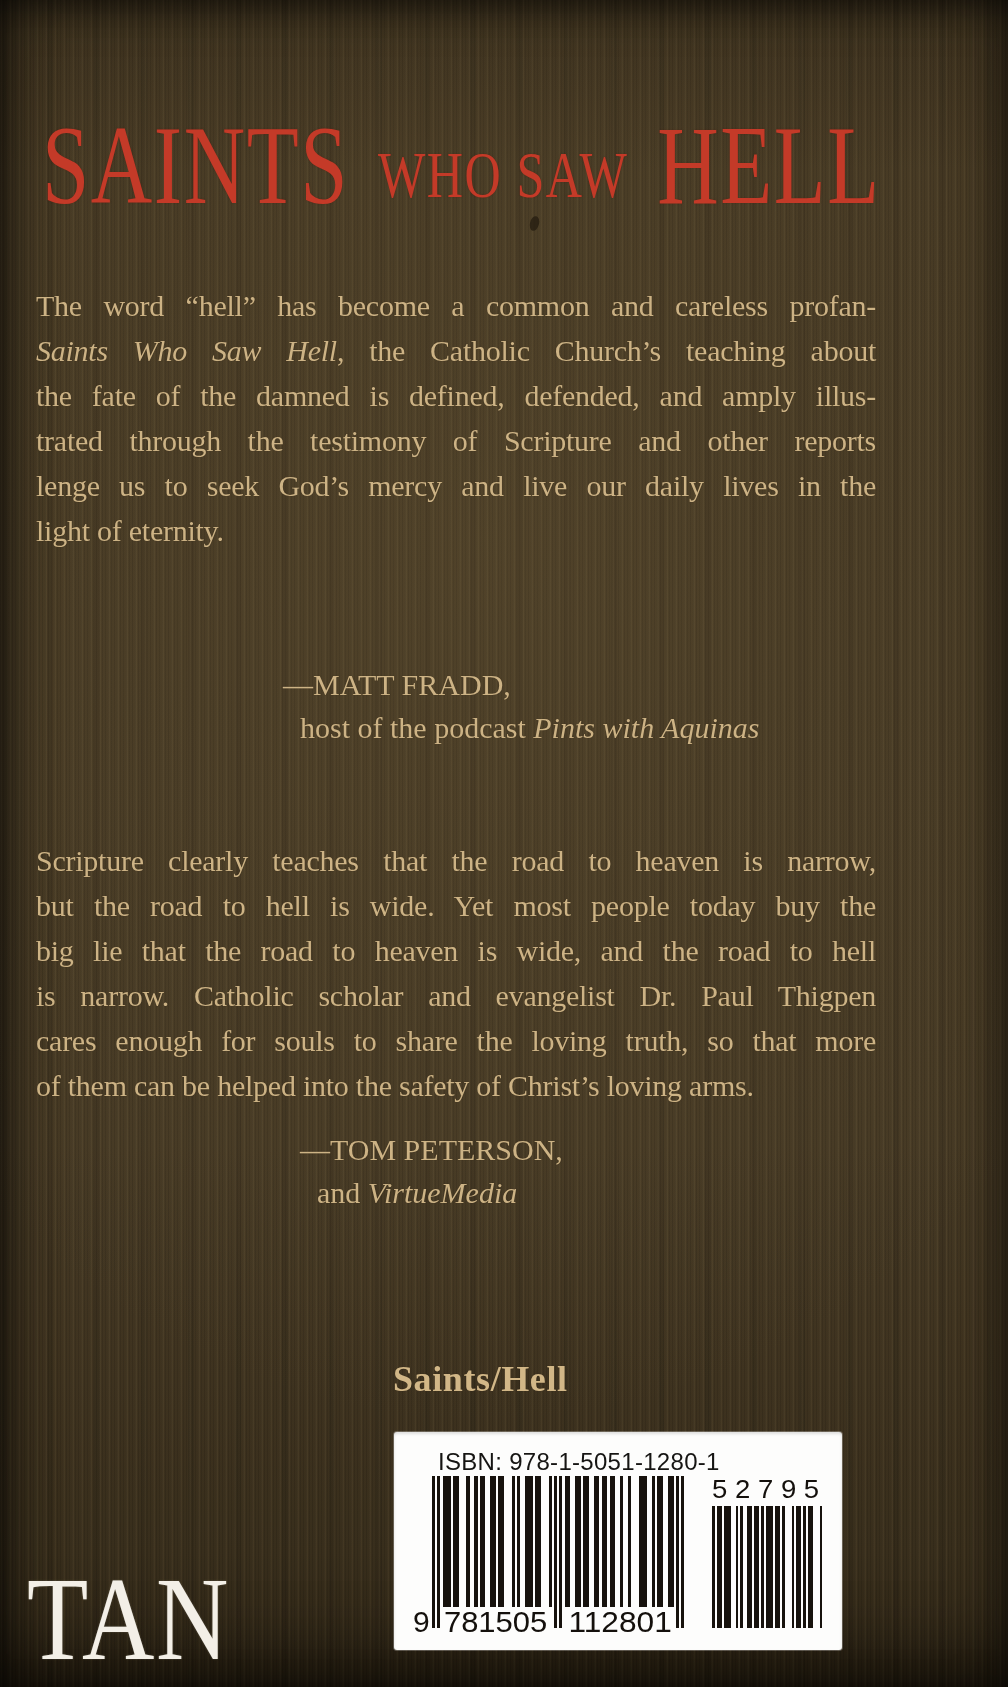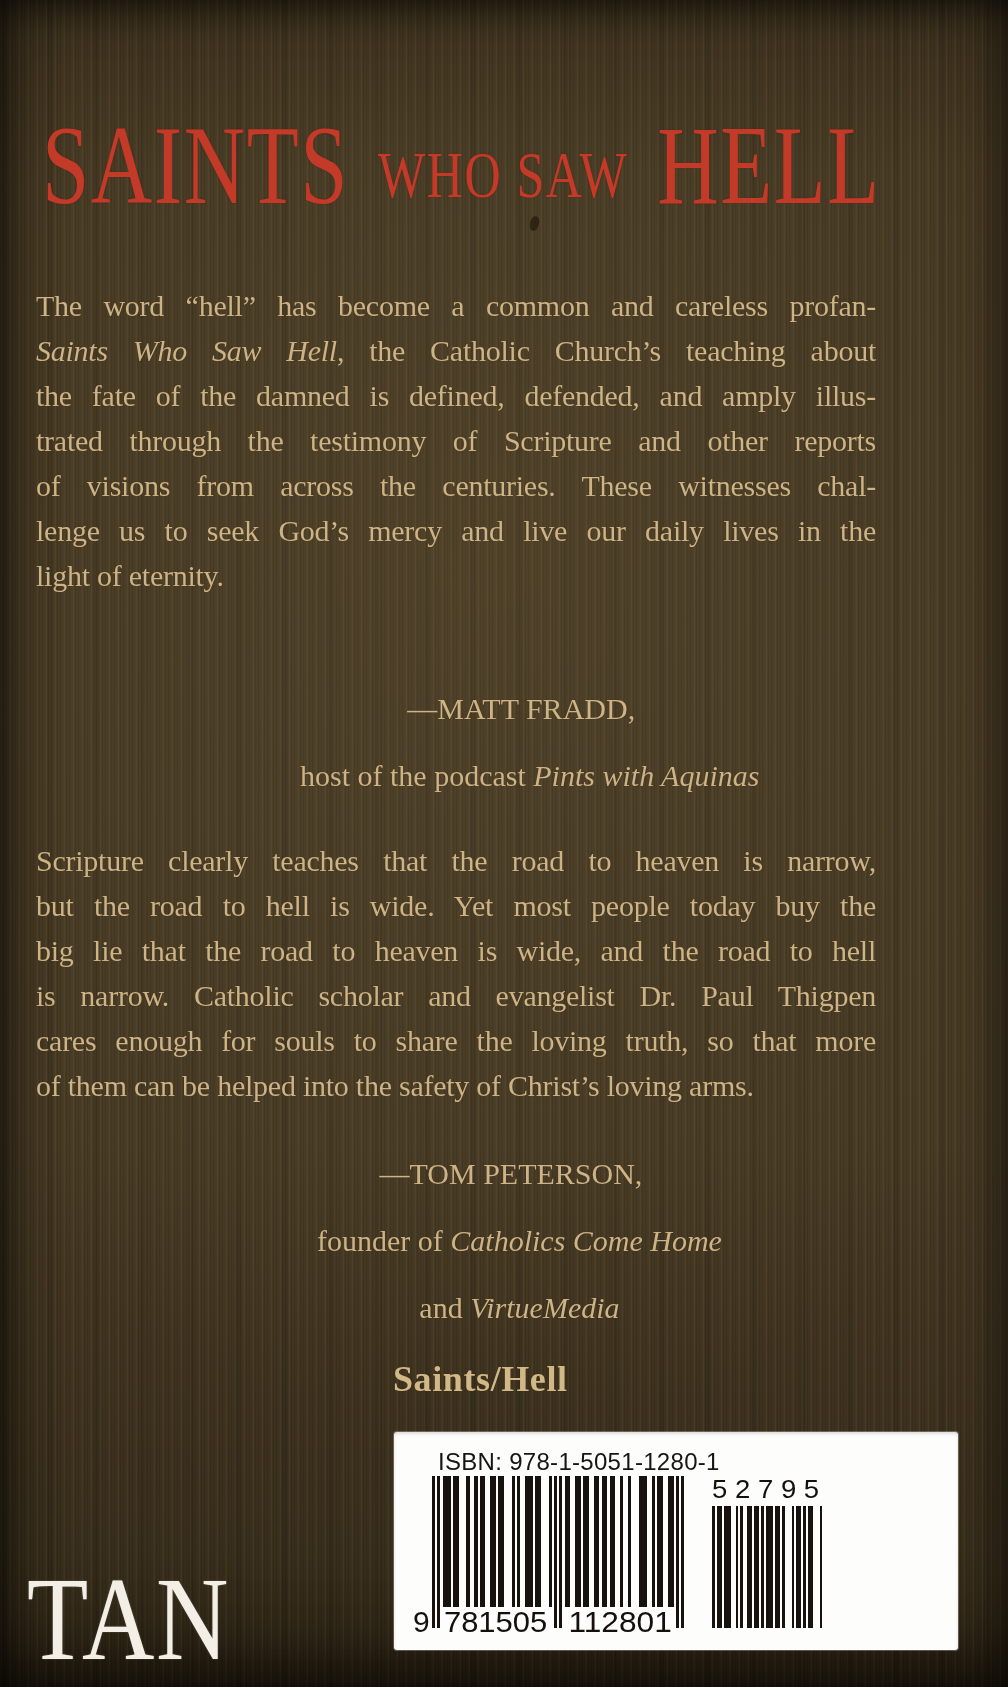--- a/index.html
+++ b/index.html
@@ -32,29 +32,29 @@
   
   .quote{left:36px; width:840px; font-size:30px; line-height:45px;
          letter-spacing:-0.25px; color:var(--body-tan,#cdb385);
          text-shadow:0 0 1px rgba(40,30,15,0.35);}
   .quote .line{text-align:justify; text-align-last:justify; height:45px; overflow:visible;}
   .quote .line.last{text-align-last:auto;}
   .q1{top:283px;} .q2{top:838px;}
   
   .attr{font-size:30px; line-height:43px; color:var(--body-tan,#cdb385);
         text-shadow:0 0 1px rgba(40,30,15,0.35); white-space:nowrap;}
-  .attr .line{text-align:center;margin-top:24px;}
+  .attr .line{text-align:left;}
   .attr .roles{margin-left:17px;}
   .a1{left:283px; top:663px;} .a2{left:300px; top:1128px;}
   
   .footer-block{left:393px; top:1361px; font-weight:bold; font-size:36px;
         line-height:36px; letter-spacing:0.6px; color:var(--footer-cream,#d2b787);
         text-shadow:0 0 1px rgba(40,30,15,0.35);}
   
-  .barcode-panel{left:394px; top:1432px; width:564px; height:218px;
+  .barcode-panel{left:394px; top:1432px; width:448px; height:218px;
         background:var(--label-white,#fdfdfc); border-radius:3px;
         box-shadow:0 0 0 1px rgba(255,255,255,0.25), inset 0 2px 3px rgba(0,0,0,0.12);}
   .isbn{left:44px; top:16px; font-family:"Liberation Sans",sans-serif;
         font-size:24px; letter-spacing:0.3px; color:#161513; white-space:nowrap;}
   .ean13-wrap{left:16px; top:44px; width:300px; height:162px;}
   .ean5-wrap{left:314px; top:44px; width:130px; height:162px;}
   
   .tan-logo{left:27px; top:1552px; font-size:118px; letter-spacing:2px;
         transform:scaleX(0.85); transform-origin:left top;
         color:var(--logo-white,#f3efe7); text-shadow:0 0 2px rgba(255,255,240,0.25);}
@@ -71,21 +71,20 @@
     <span class="title-big">SAINTS</span><span class="title-mid">WHO SAW</span><span class="title-big">HELL</span>
   </div>
 
   <div class="abs speck"></div>
 
   <div class="abs quote q1">
       <div class="line"><span>The word “hell” has become a common and careless profan-</span></div>
       <div class="line"><em>Saints Who Saw Hell</em><span>, the Catholic Church’s teaching about</span></div>
       <div class="line"><span>the fate of the damned is defined, defended, and amply illus-</span></div>
       <div class="line"><span>trated through the testimony of Scripture and other reports</span></div>
-      <div class="line"><span>of visions from across the centuries. These witnesses chal-</span></div>
       <div class="line"><span>lenge us to seek God’s mercy and live our daily lives in the</span></div>
       <div class="line last"><span>light of eternity.</span></div>
     </div>
 
   <div class="abs attr a1">
     <div class="line">—MATT FRADD,</div>
     <div class="roles">
         <div class="line last"><span>host of the podcast </span><em>Pints with Aquinas</em></div>
       </div>
   </div>
@@ -95,21 +94,20 @@
       <div class="line"><span>but the road to hell is wide. Yet most people today buy the</span></div>
       <div class="line"><span>big lie that the road to heaven is wide, and the road to hell</span></div>
       <div class="line"><span>is narrow. Catholic scholar and evangelist Dr. Paul Thigpen</span></div>
       <div class="line"><span>cares enough for souls to share the loving truth, so that more</span></div>
       <div class="line last"><span>of them can be helped into the safety of Christ’s loving arms.</span></div>
     </div>
 
   <div class="abs attr a2">
     <div class="line">—TOM PETERSON,</div>
     <div class="roles">
-        <div class="line"><span>founder of </span><em>Catholics Come Home</em></div>
         <div class="line last"><span>and </span><em>VirtueMedia</em></div>
       </div>
   </div>
 
   <div class="abs footer-block">
     <div>Saints/Hell</div>
   </div>
 
   <div class="abs barcode-panel">
     <div class="abs isbn">ISBN: 978-1-5051-1280-1</div>

